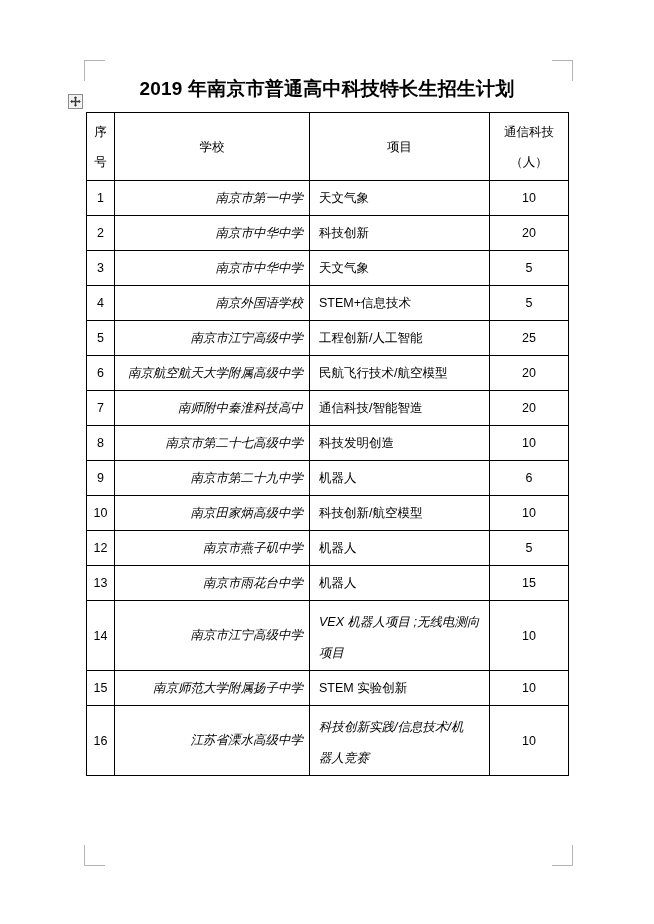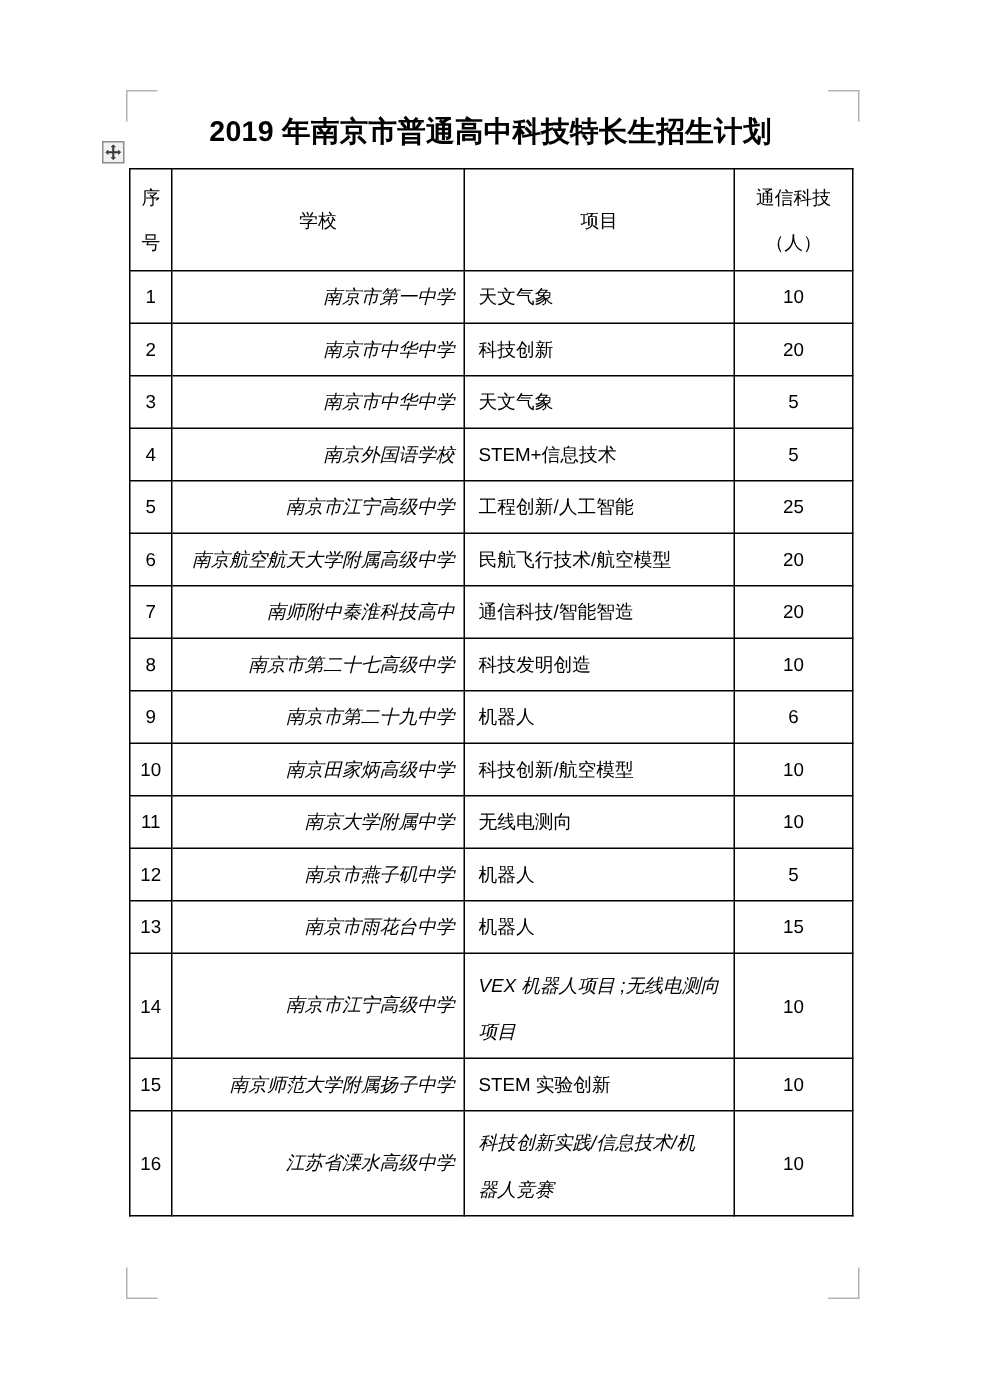--- a/index.html
+++ b/index.html
@@ -207,26 +207,20 @@
       <td class="quota">6</td>
     </tr>
 
     <tr>
       <td class="idx">10</td>
       <td class="school">南京田家炳高级中学</td>
       <td class="proj">科技创新/航空模型</td>
       <td class="quota">10</td>
     </tr>
 
-    <tr>
-      <td class="idx">11</td>
-      <td class="school">南京大学附属中学</td>
-      <td class="proj">无线电测向</td>
-      <td class="quota">10</td>
-    </tr>
 
     <tr>
       <td class="idx">12</td>
       <td class="school">南京市燕子矶中学</td>
       <td class="proj">机器人</td>
       <td class="quota">5</td>
     </tr>
 
     <tr>
       <td class="idx">13</td>

